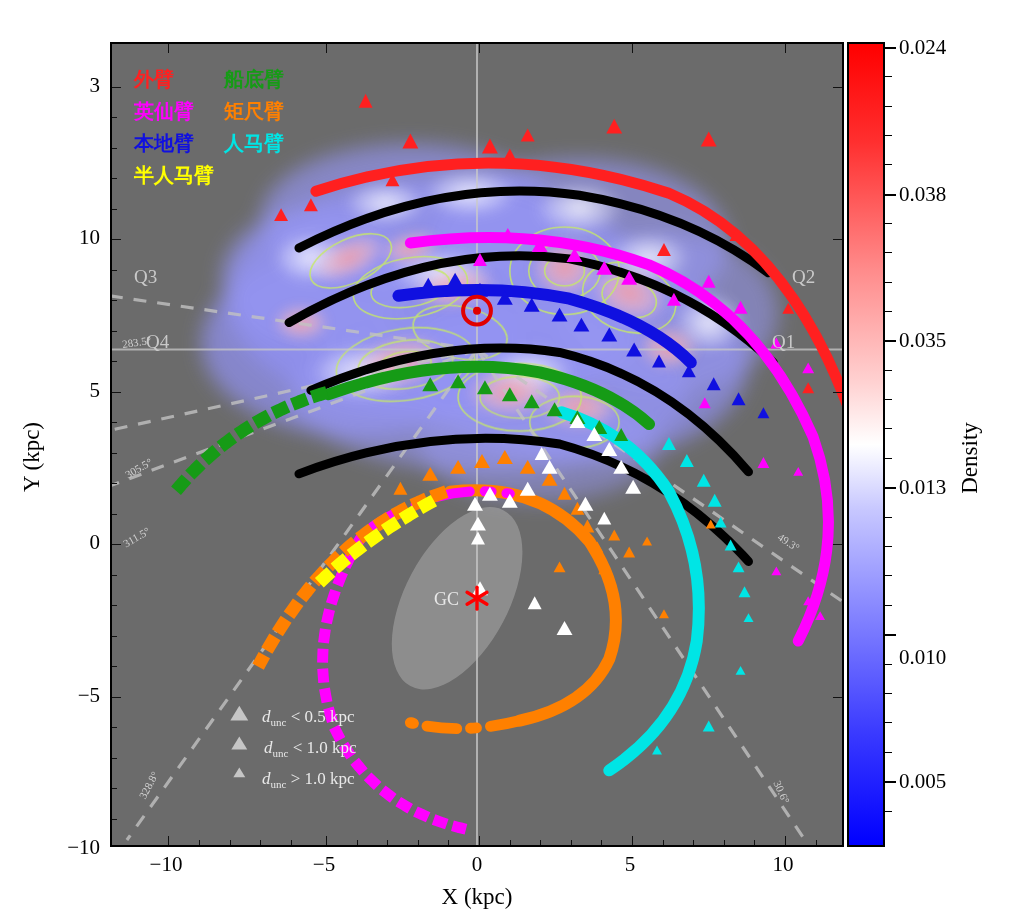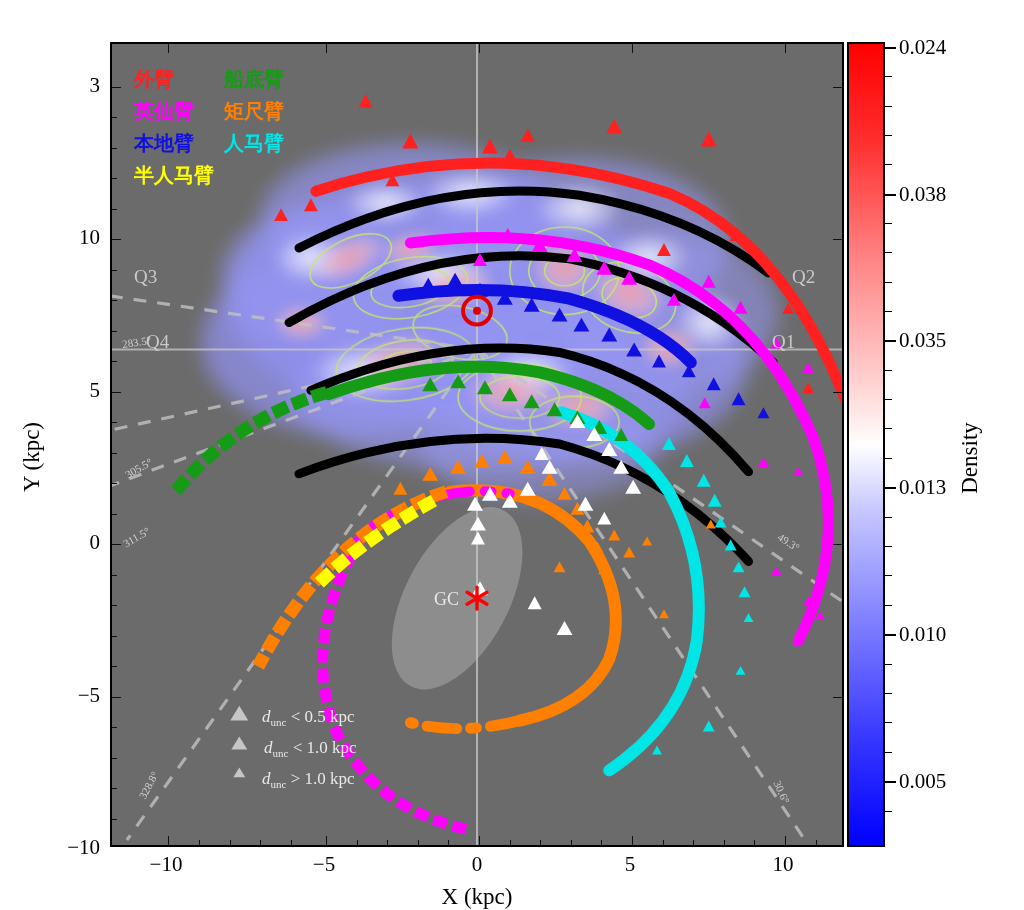--- a/index.html
+++ b/index.html
@@ -472,18 +472,18 @@
 <div class="cbtick minor" style="top:664px"></div>
 <div class="cbtick minor" style="top:693px"></div>
 <div class="cbtick minor" style="top:722px"></div>
 <div class="cbtick minor" style="top:752px"></div>
 <div class="cbtick minor" style="top:811px"></div>
 
 <div class="cblab" style="top:47px">0.024</div>
 <div class="cblab" style="top:194px">0.038</div>
 <div class="cblab" style="top:340px">0.035</div>
 <div class="cblab" style="top:487px">0.013</div>
-<div class="cblab" style="top:634px">0.010</div>
+<div class="cblab" style="top:657px">0.010</div>
 <div class="cblab" style="top:781px">0.005</div>
 
 <div id="cbtitle">Density</div>
 
 </div>
 
 </body></html>

